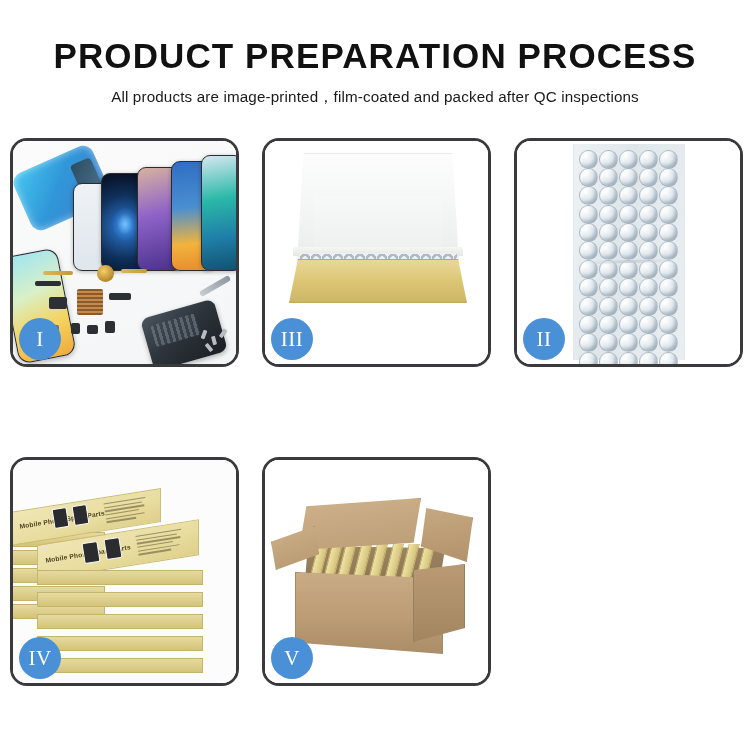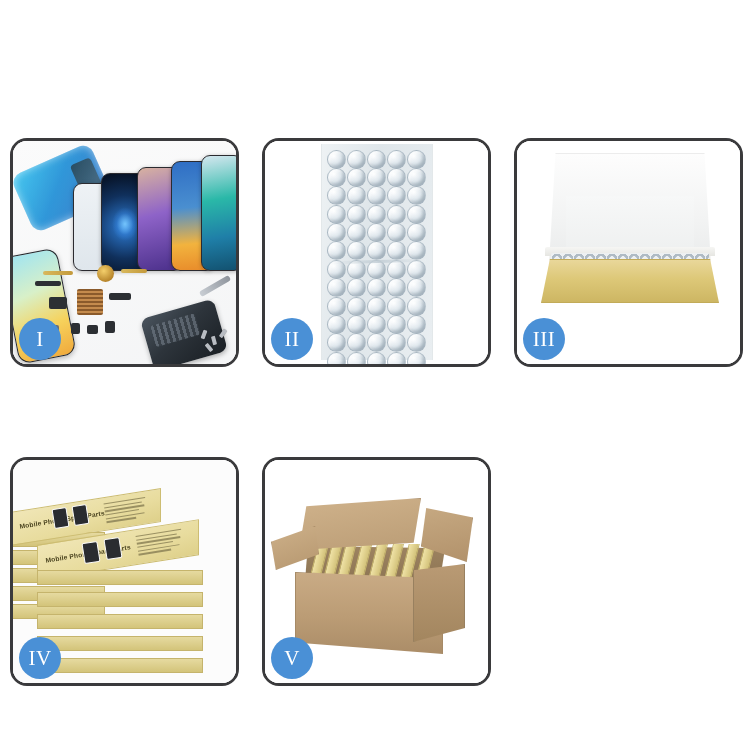--- a/index.html
+++ b/index.html
@@ -307,20 +307,24 @@
   .c6seam {
     position:absolute; left:44px; top:92px; width:14px; height:22px;
     background:rgba(150,126,95,.55); transform:skewY(20deg);
   }
 </style>
 </head>
 <body>
 
 <div class="page">
 
+  <div class="header">
+    <div class="title">PRODUCT PREPARATION PROCESS</div>
+    <div class="subtitle">All products are image-printed，film-coated and packed after QC inspections</div>
+  </div>
 
   <div class="grid">
 
     <div class="panel">
       <div class="panel-inner">
         <div class="p1-bg"></div>
         <div class="adhesive"></div>
         <div class="fan">
           <div class="ph ph-1"></div>
           <div class="ph ph-2">
@@ -349,99 +353,99 @@
           <i style="left:12px; top:8px; transform:rotate(-15deg);"></i>
           <i style="left:21px; top:1px; transform:rotate(35deg);"></i>
           <i style="left:7px; top:15px; transform:rotate(-40deg);"></i>
         </div>
       </div>
       <div class="badge">I</div>
     </div>
 
     <div class="panel">
       <div class="panel-inner">
-        <div class="bw-bg"></div>
-        <div class="bubblewrap">
-          <div class="bubbles" id="bubble-field">
-              <div class="bub"></div>
-              <div class="bub"></div>
-              <div class="bub"></div>
-              <div class="bub"></div>
-              <div class="bub"></div>
-              <div class="bub"></div>
-              <div class="bub"></div>
-              <div class="bub"></div>
-              <div class="bub"></div>
-              <div class="bub"></div>
-              <div class="bub"></div>
-              <div class="bub"></div>
-              <div class="bub"></div>
-              <div class="bub"></div>
-              <div class="bub"></div>
-              <div class="bub"></div>
-              <div class="bub"></div>
-              <div class="bub"></div>
-              <div class="bub"></div>
-              <div class="bub"></div>
-              <div class="bub"></div>
-              <div class="bub"></div>
-              <div class="bub"></div>
-              <div class="bub"></div>
-              <div class="bub"></div>
-              <div class="bub"></div>
-              <div class="bub"></div>
-              <div class="bub"></div>
-              <div class="bub"></div>
-              <div class="bub"></div>
-              <div class="bub"></div>
-              <div class="bub"></div>
-              <div class="bub"></div>
-              <div class="bub"></div>
-              <div class="bub"></div>
-              <div class="bub"></div>
-              <div class="bub"></div>
-              <div class="bub"></div>
-              <div class="bub"></div>
-              <div class="bub"></div>
-              <div class="bub"></div>
-              <div class="bub"></div>
-              <div class="bub"></div>
-              <div class="bub"></div>
-              <div class="bub"></div>
-              <div class="bub"></div>
-              <div class="bub"></div>
-              <div class="bub"></div>
-              <div class="bub"></div>
-              <div class="bub"></div>
-              <div class="bub"></div>
-              <div class="bub"></div>
-              <div class="bub"></div>
-              <div class="bub"></div>
-              <div class="bub"></div>
-              <div class="bub"></div>
-              <div class="bub"></div>
-              <div class="bub"></div>
-              <div class="bub"></div>
-              <div class="bub"></div>
-            </div>
-          <div class="seam"></div>
-        </div>
-      </div>
-      <div class="badge">II</div>
-    </div>
-
-    <div class="panel">
-      <div class="panel-inner">
         <div class="b3"></div>
         <div class="lid3"></div>
         <div class="box3lip"></div>
         <div class="box3inner"></div>
         <div class="box3body"></div>
       </div>
       <div class="badge">III</div>
+    </div>
+
+    <div class="panel">
+      <div class="panel-inner">
+        <div class="bw-bg"></div>
+        <div class="bubblewrap">
+          <div class="bubbles" id="bubble-field">
+              <div class="bub"></div>
+              <div class="bub"></div>
+              <div class="bub"></div>
+              <div class="bub"></div>
+              <div class="bub"></div>
+              <div class="bub"></div>
+              <div class="bub"></div>
+              <div class="bub"></div>
+              <div class="bub"></div>
+              <div class="bub"></div>
+              <div class="bub"></div>
+              <div class="bub"></div>
+              <div class="bub"></div>
+              <div class="bub"></div>
+              <div class="bub"></div>
+              <div class="bub"></div>
+              <div class="bub"></div>
+              <div class="bub"></div>
+              <div class="bub"></div>
+              <div class="bub"></div>
+              <div class="bub"></div>
+              <div class="bub"></div>
+              <div class="bub"></div>
+              <div class="bub"></div>
+              <div class="bub"></div>
+              <div class="bub"></div>
+              <div class="bub"></div>
+              <div class="bub"></div>
+              <div class="bub"></div>
+              <div class="bub"></div>
+              <div class="bub"></div>
+              <div class="bub"></div>
+              <div class="bub"></div>
+              <div class="bub"></div>
+              <div class="bub"></div>
+              <div class="bub"></div>
+              <div class="bub"></div>
+              <div class="bub"></div>
+              <div class="bub"></div>
+              <div class="bub"></div>
+              <div class="bub"></div>
+              <div class="bub"></div>
+              <div class="bub"></div>
+              <div class="bub"></div>
+              <div class="bub"></div>
+              <div class="bub"></div>
+              <div class="bub"></div>
+              <div class="bub"></div>
+              <div class="bub"></div>
+              <div class="bub"></div>
+              <div class="bub"></div>
+              <div class="bub"></div>
+              <div class="bub"></div>
+              <div class="bub"></div>
+              <div class="bub"></div>
+              <div class="bub"></div>
+              <div class="bub"></div>
+              <div class="bub"></div>
+              <div class="bub"></div>
+              <div class="bub"></div>
+            </div>
+          <div class="seam"></div>
+        </div>
+      </div>
+      <div class="badge">II</div>
     </div>
 
     <div class="panel">
       <div class="panel-inner">
         <div class="b4"></div>
         <div class="stackwrap">
 
           <div class="kedge" style="left:4px;  top:58px;  width:94px;"></div>
           <div class="kedge" style="left:4px;  top:76px;  width:94px;"></div>
           <div class="kedge" style="left:4px;  top:94px;  width:94px;"></div>

